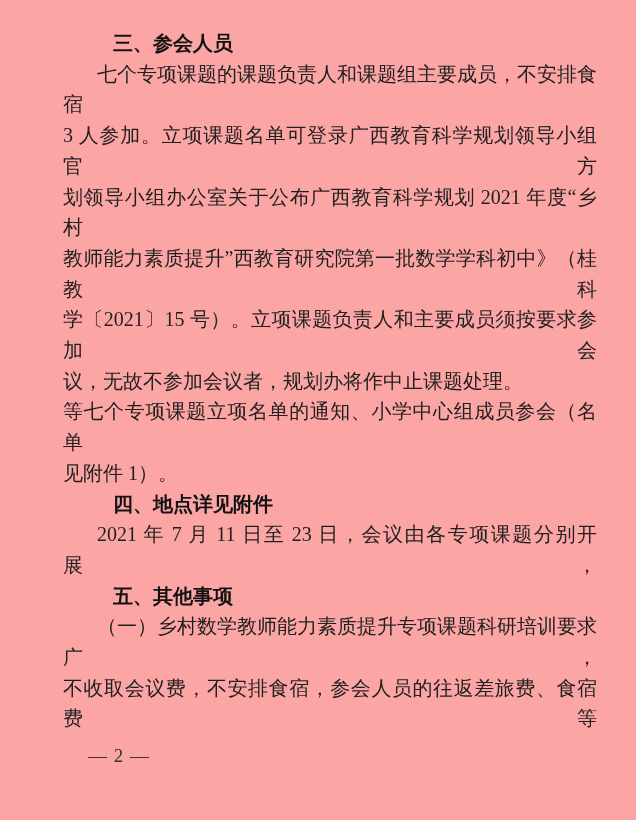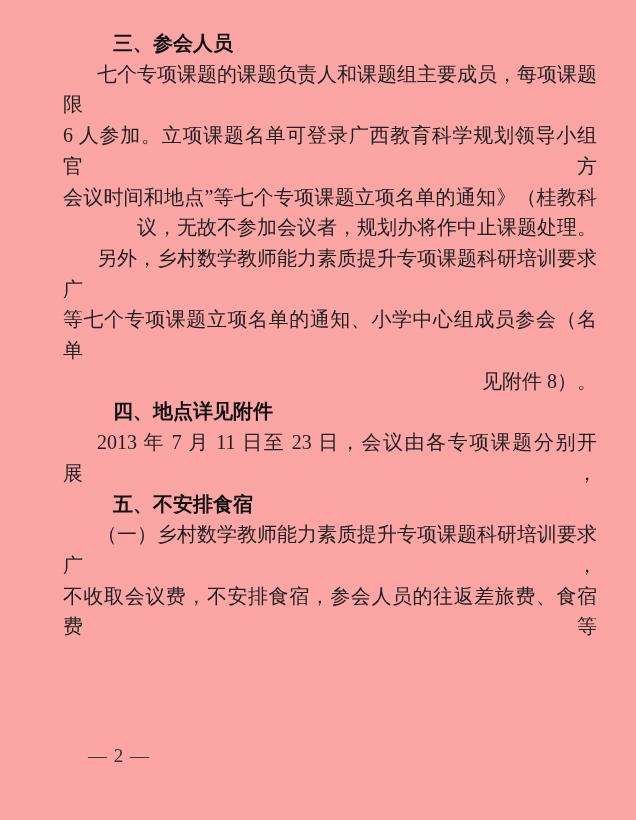--- a/index.html
+++ b/index.html
@@ -20,21 +20,20 @@
   .doc-body {
     position: absolute;
     left: 63px;
     top: 28px;
     width: 534px;
   }
   .t-line {
     font-size: 20px;
     line-height: 30.7px;
     color: #1f1f1f;
-    text-align: right;
   }
   .t-line.j {
     text-align: justify;
     text-align-last: justify;
   }
   .t-line.indent {
     text-indent: 34px;
   }
   .heading {
     font-family: "Liberation Sans", sans-serif;
@@ -53,29 +52,30 @@
     letter-spacing: 1px;
     color: #333333;
   }
 </style>
 </head>
 <body>
 
 <div class="page">
   <div class="doc-body" id="doc-body">
       <div class="heading">三、参会人员</div>
-      <div class="t-line indent j">七个专项课题的课题负责人和课题组主要成员，每项课题限</div>
-      <div class="t-line j">6 人参加。立项课题名单可登录广西教育科学规划领导小组官方</div>
-      <div class="t-line j">会议时间和地点”等七个专项课题立项名单的通知》（桂教科</div>
+      <div class="t-line indent j">七个专项课题的课题负责人和课题组主要成员，不安排食宿</div>
+      <div class="t-line j">3 人参加。立项课题名单可登录广西教育科学规划领导小组官方</div>
+      <div class="t-line j">划领导小组办公室关于公布广西教育科学规划 2021 年度“乡村</div>
+      <div class="t-line j">教师能力素质提升”西教育研究院第一批数学学科初中》（桂教科</div>
+      <div class="t-line j">学〔2021〕15 号）。立项课题负责人和主要成员须按要求参加会</div>
       <div class="t-line">议，无故不参加会议者，规划办将作中止课题处理。</div>
-      <div class="t-line indent j">另外，乡村数学教师能力素质提升专项课题科研培训要求广</div>
       <div class="t-line j">等七个专项课题立项名单的通知、小学中心组成员参会（名单</div>
-      <div class="t-line">见附件 8）。</div>
+      <div class="t-line">见附件 1）。</div>
       <div class="heading">四、地点详见附件</div>
-      <div class="t-line indent j">2013 年 7 月 11 日至 23 日，会议由各专项课题分别开展，</div>
-      <div class="heading">五、不安排食宿</div>
+      <div class="t-line indent j">2021 年 7 月 11 日至 23 日，会议由各专项课题分别开展，</div>
+      <div class="heading">五、其他事项</div>
       <div class="t-line indent j">（一）乡村数学教师能力素质提升专项课题科研培训要求广，</div>
       <div class="t-line j">不收取会议费，不安排食宿，参会人员的往返差旅费、食宿费等</div>
     </div>
   <div class="footer">
     <span>— 2 —</span>
   </div>
 </div>
 
 </body></html>

